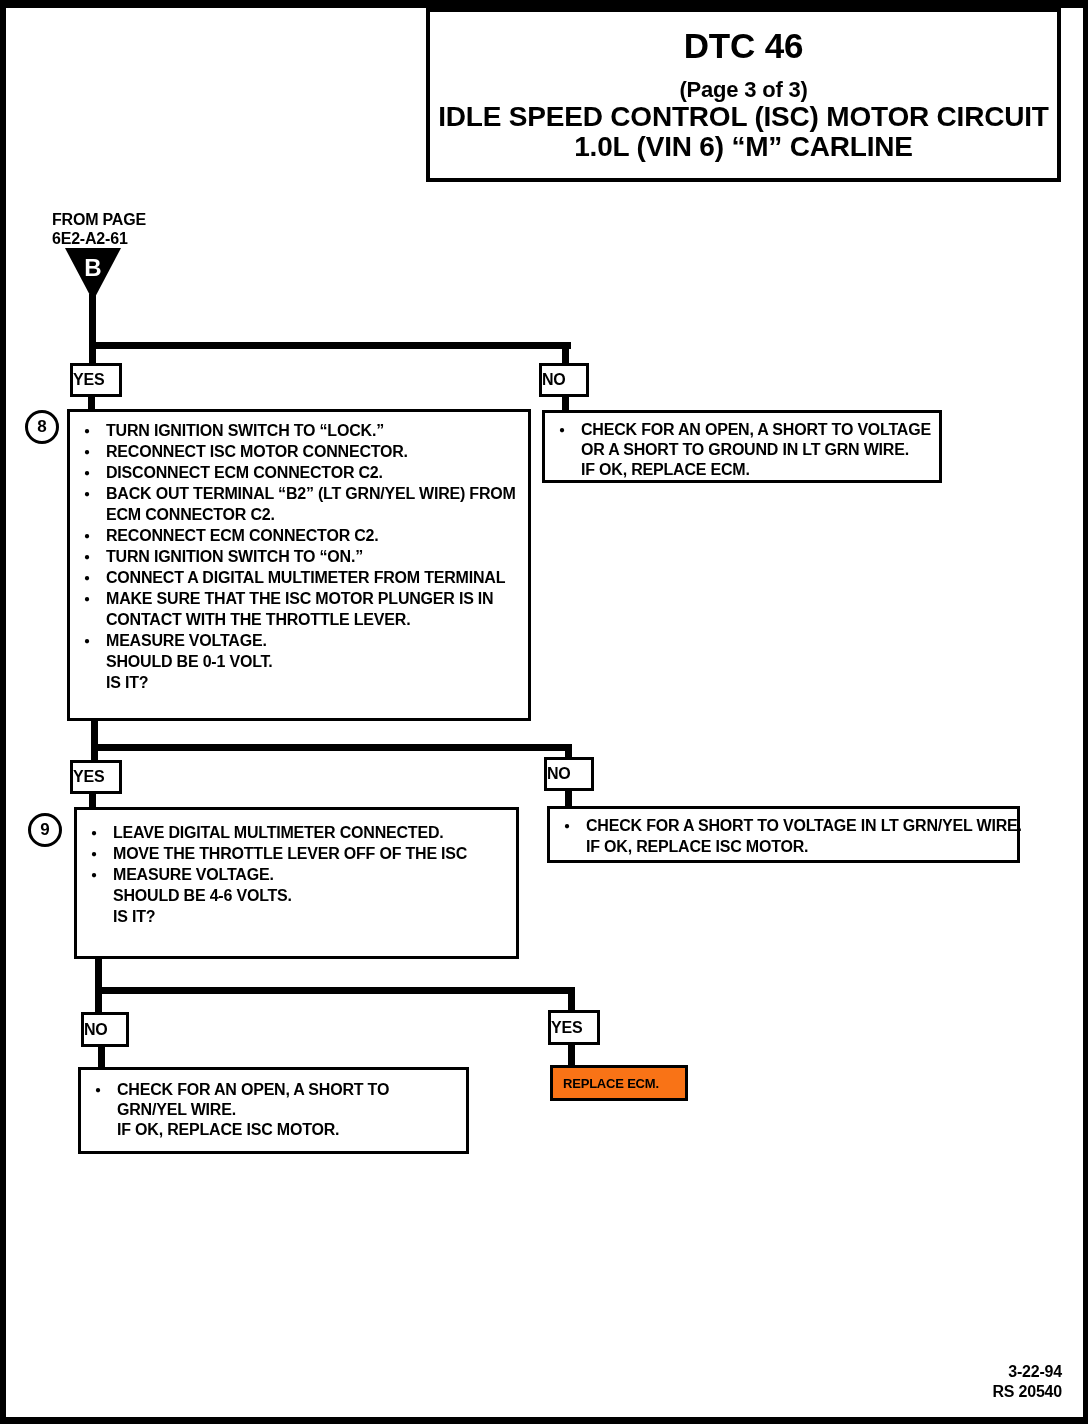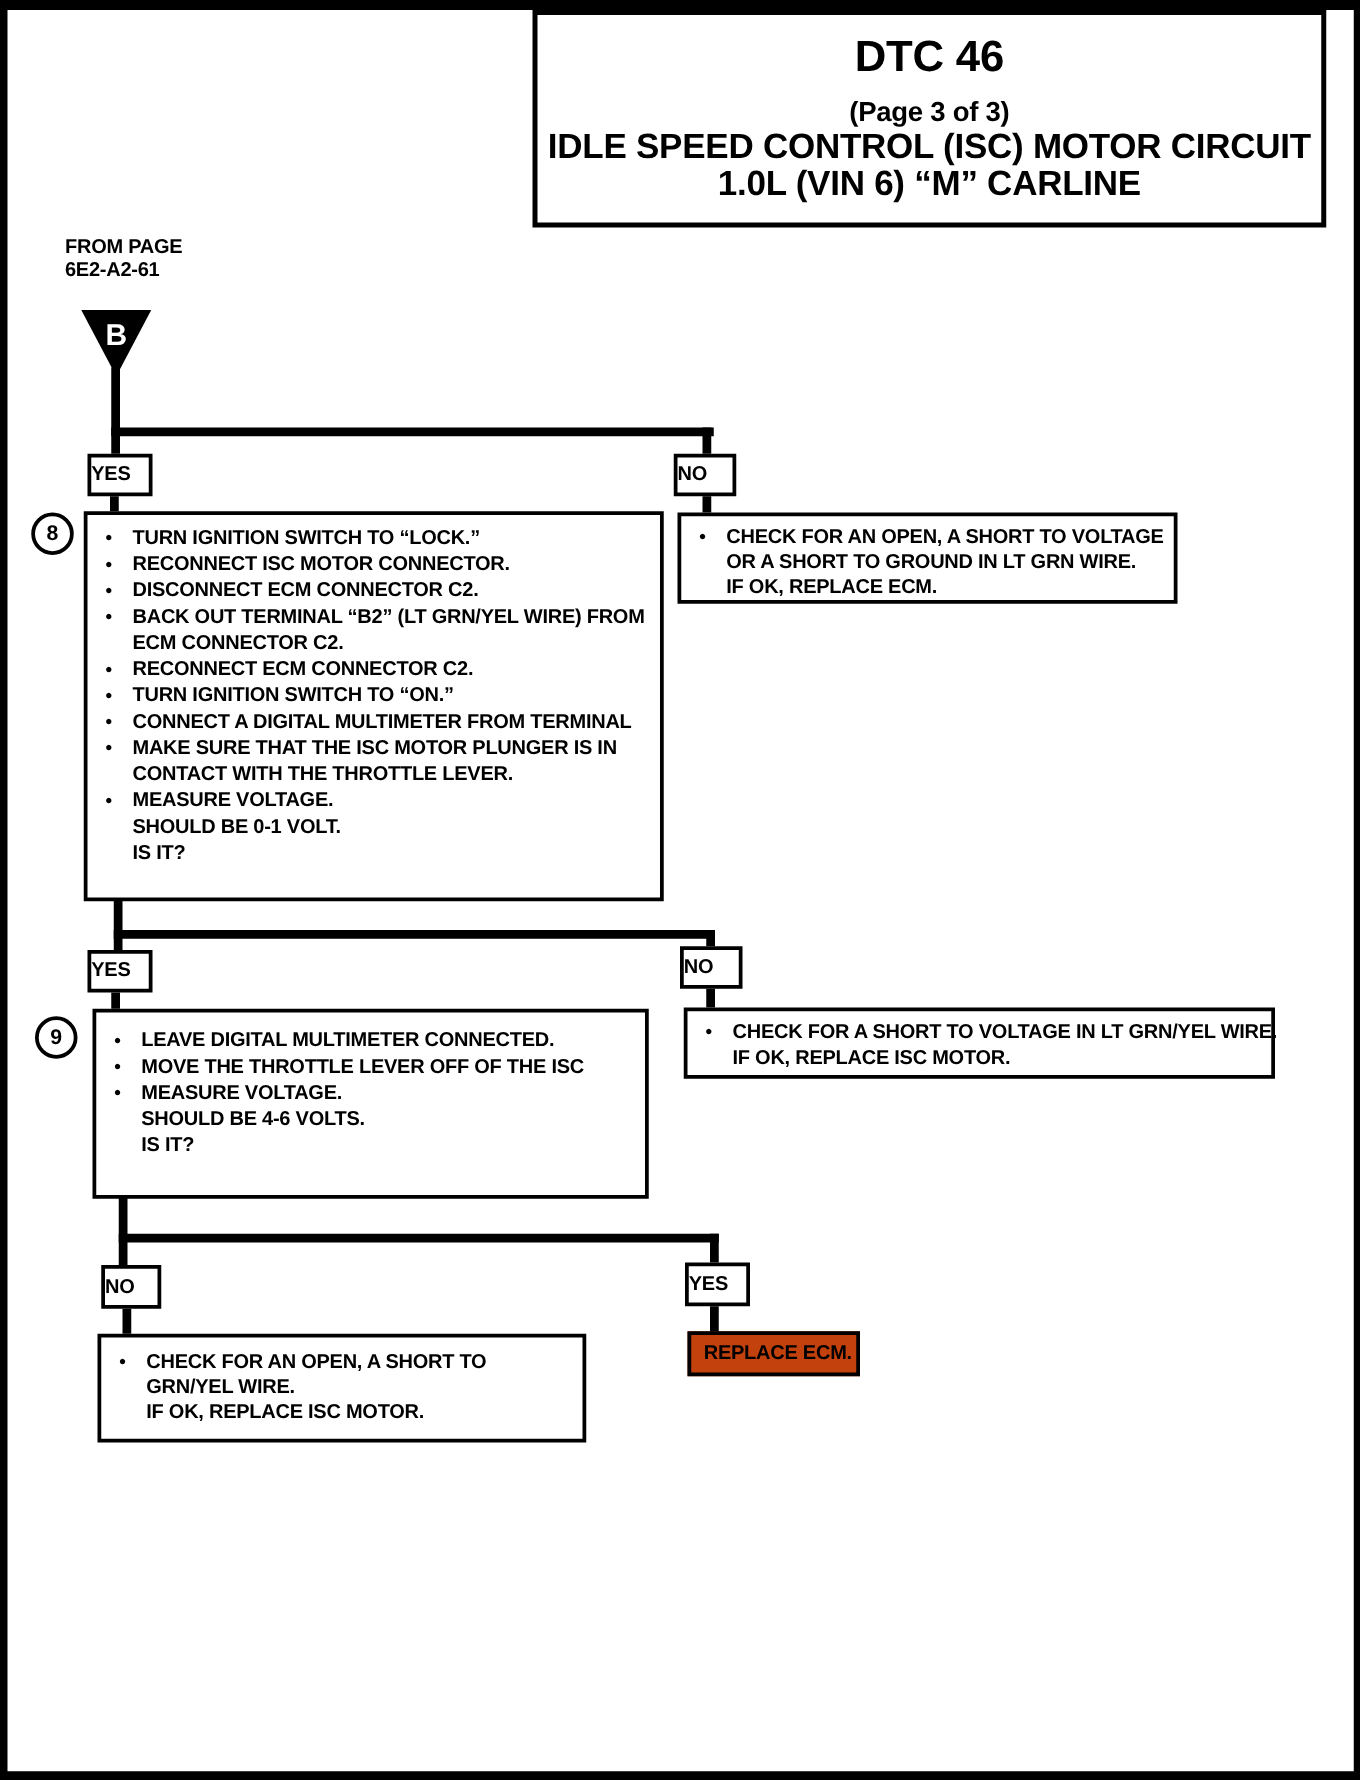--- a/index.html
+++ b/index.html
@@ -15,21 +15,21 @@
   }
   .title-box{
     position:absolute;left:426px;top:8px;width:635px;height:174px;
     border:4px solid #000;box-sizing:border-box;text-align:center;
     padding-top:14px;letter-spacing:-0.2px;
   }
   .title-dtc{font-size:35px;font-weight:bold;line-height:40px;}
   .title-note{font-size:22px;font-weight:bold;line-height:24px;margin-top:12px;}
   .title-line{font-size:28px;font-weight:bold;line-height:30px;}
   .from-page{
-    position:absolute;left:52px;top:188px;font-size:16px;font-weight:bold;
+    position:absolute;left:52px;top:210px;font-size:16px;font-weight:bold;
     line-height:19px;letter-spacing:-0.2px;
   }
   .tri{position:absolute;left:63px;top:245px;}
   .vline,.hline{position:absolute;background:#000;}
   .label-box{
     position:absolute;border:3px solid #000;box-sizing:border-box;background:#fff;
     display:flex;align-items:center;
     font-size:16px;font-weight:bold;letter-spacing:-0.2px;
   }
   .action-box{
@@ -39,23 +39,23 @@
   .bullet-line{display:flex;font-size:16px;font-weight:bold;line-height:21px;}
   .tight .bullet-line{line-height:20px;}
   .dot{flex:0 0 22px;font-size:10px;line-height:inherit;}
   .txt{flex:1 1 auto;white-space:nowrap;}
   .step-circle{
     position:absolute;width:34px;height:34px;border:3px solid #000;border-radius:50%;
     box-sizing:border-box;display:flex;align-items:center;justify-content:center;
     font-size:17px;font-weight:bold;background:#fff;
   }
   .replace-box{
-    position:absolute;border:3px solid #000;box-sizing:border-box;background:#c2410c;
+    position:absolute;border:3px solid #000;box-sizing:border-box;background:#f97316;
     display:flex;align-items:center;padding-left:10px;
-    font-size:16px;font-weight:bold;letter-spacing:-0.2px;
+    font-size:13px;font-weight:bold;letter-spacing:-0.2px;
   }
   .footer{
     position:absolute;left:900px;top:1362px;width:162px;text-align:right;
     font-size:16px;font-weight:bold;line-height:20px;letter-spacing:-0.2px;
   }
 </style>
 </head>
 <body>
 
 <div class="page">
@@ -238,13 +238,17 @@
       <div class="bullet-line">
         <span class="dot"></span>
         <span class="txt">IF OK, REPLACE ISC MOTOR.</span>
       </div>
     </div>
 
   <div class="replace-box" style="left:550px;top:1065px;width:138px;height:36px;">
     <span>REPLACE ECM.</span>
   </div>
 
+  <div class="footer">
+    <div>3-22-94</div>
+    <div>RS 20540</div>
+  </div>
 </div>
 
 </body></html>

